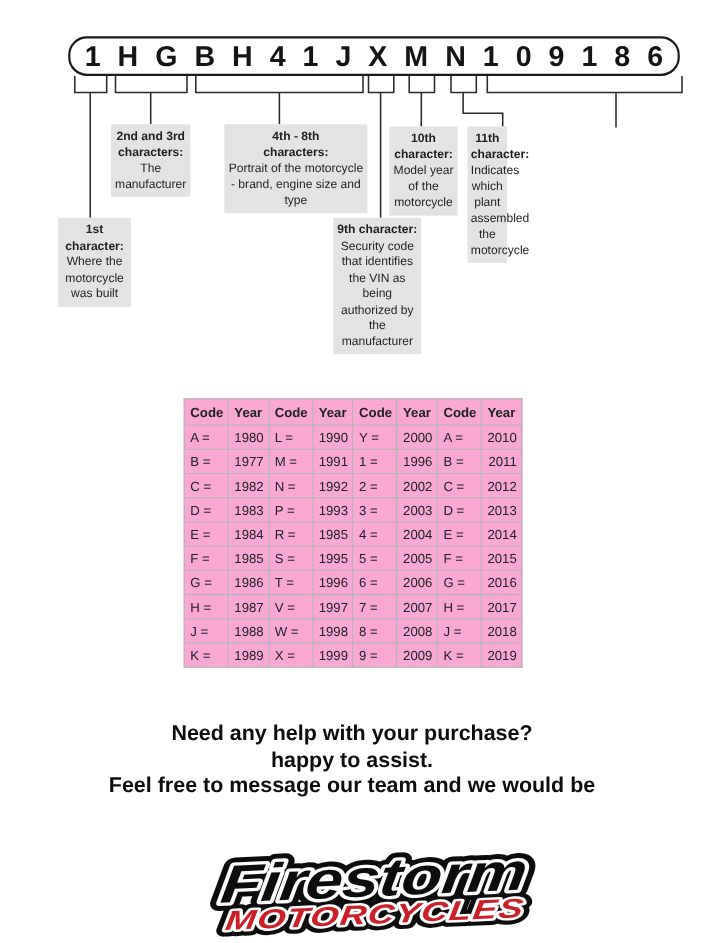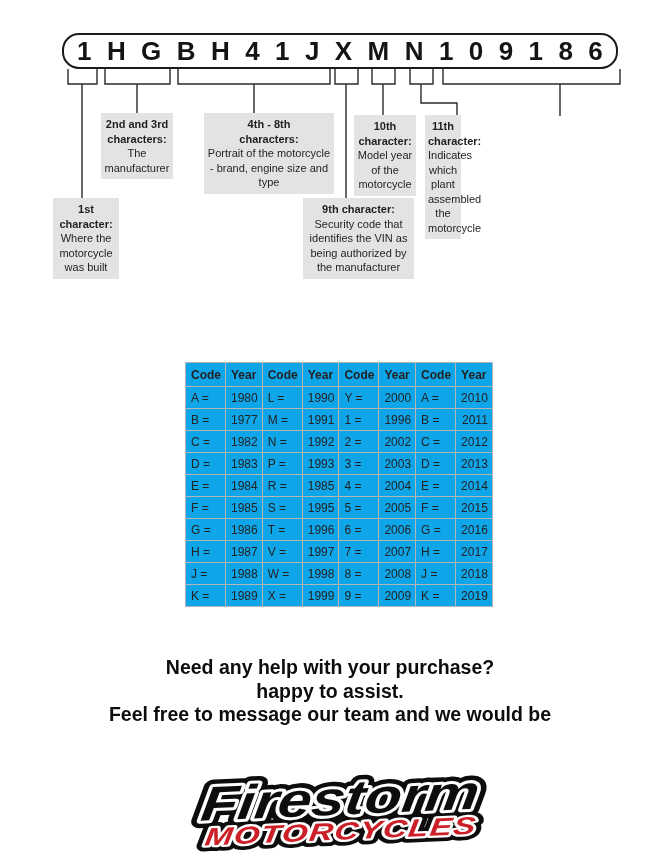--- a/index.html
+++ b/index.html
@@ -32,47 +32,47 @@
     font-size: 11px; line-height: 1.32; text-align: center;
     padding: 4px 3px;
   }
   .callout .title { font-weight: bold; }
   .callout-second  { left: 101px; top: 113px; width: 72px; }
   .callout-fourth  { left: 204px; top: 113px; width: 130px; }
   .callout-tenth   { left: 354px; top: 115px; width: 62px; }
   .callout-eleventh{ left: 425px; top: 115px; width: 36px; }
   .callout-lastsix { left: 518px; top: 116px; width: 95px; }
   .callout-first   { left: 53px;  top: 198px; width: 66px; }
-  .callout-ninth   { left: 303px; top: 198px; width: 111px; }
+  .callout-ninth   { left: 303px; top: 198px; width: 80px; }
 
   .source-note {
     position: absolute; left: 55px; top: 297px;
     font-size: 11.5px; color: #111111;
   }
 
   
   .year-table {
-    position: absolute; left: 185px; top: 362px;
+    position: absolute; left: 167px; top: 362px;
     border-collapse: collapse; font-size: 12px; color: #222222;
-    background: #0ea5e9;
+    background: #f9a8d4;
   }
   .year-table th, .year-table td {
     border: 1px solid #b5b5b5; white-space: nowrap;
   }
   .year-table th {
     font-weight: bold; text-align: left; height: 24px;
     padding: 2px 4px 2px 5px;
   }
   .year-table td { height: 22px; padding: 1px 4px 1px 5px; }
   .col-code { width: 37px; text-align: left; }
   .col-year { width: 35px; text-align: right; }
 
   
   .help-message {
-    position: absolute; left: 16px; top: 656px; width: 614px;
+    position: absolute; left: 6px; top: 656px; width: 614px;
     text-align: center; font-weight: bold; font-size: 19.5px;
     line-height: 23.5px; color: #0d0d0d; padding-left: 14px;
   }
 
   
   .logo-svg { position: absolute; left: 156px; top: 764px; }
   .logo-brand-text {
     font-family: "Liberation Sans", sans-serif;
     font-weight: bold; font-style: italic; font-size: 48px;
   }

